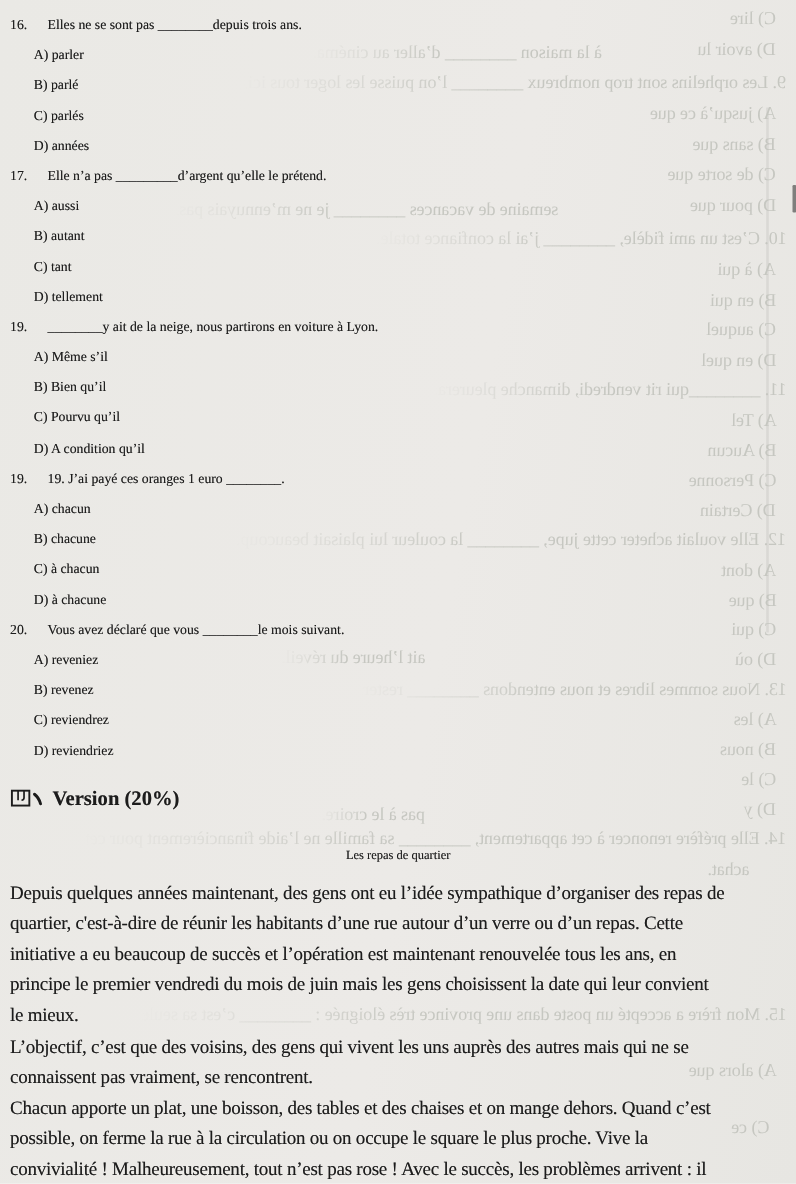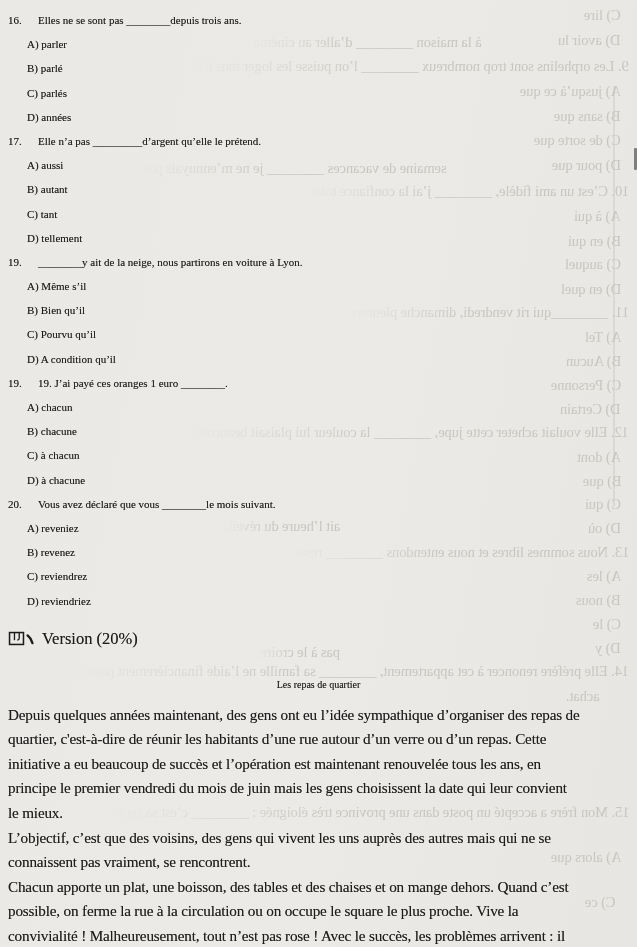--- a/index.html
+++ b/index.html
@@ -40,21 +40,21 @@
   .content{position:relative;z-index:1;padding-top:8px;
     text-shadow:0 0 0.4px rgba(0,0,0,0.45);}
 
   .q-line,.q-opt{height:24.2px;line-height:24.2px;font-size:11px;white-space:nowrap;}
   .q-line{position:relative;padding-left:38px;}
   .q-num{position:absolute;left:8px;top:0;}
   .q-opt{padding-left:27px;}
 
   .section-heading{
     margin-top:14px;height:24px;line-height:24px;
-    padding-left:8px;font-weight:normal;font-size:16.5px;
+    padding-left:8px;font-weight:bold;font-size:16.5px;
     display:flex;align-items:center;gap:2px;white-space:nowrap;
   }
   .cjk{display:inline-flex;align-items:center;gap:1px;margin-right:6px;}
   .cjk svg{display:block;}
 
   .reading-title{
     margin-top:22px;height:24px;line-height:24px;
     text-align:center;font-size:10px;white-space:nowrap;
   }
   .passage{margin-top:6px;padding-left:8px;padding-right:4px;}

